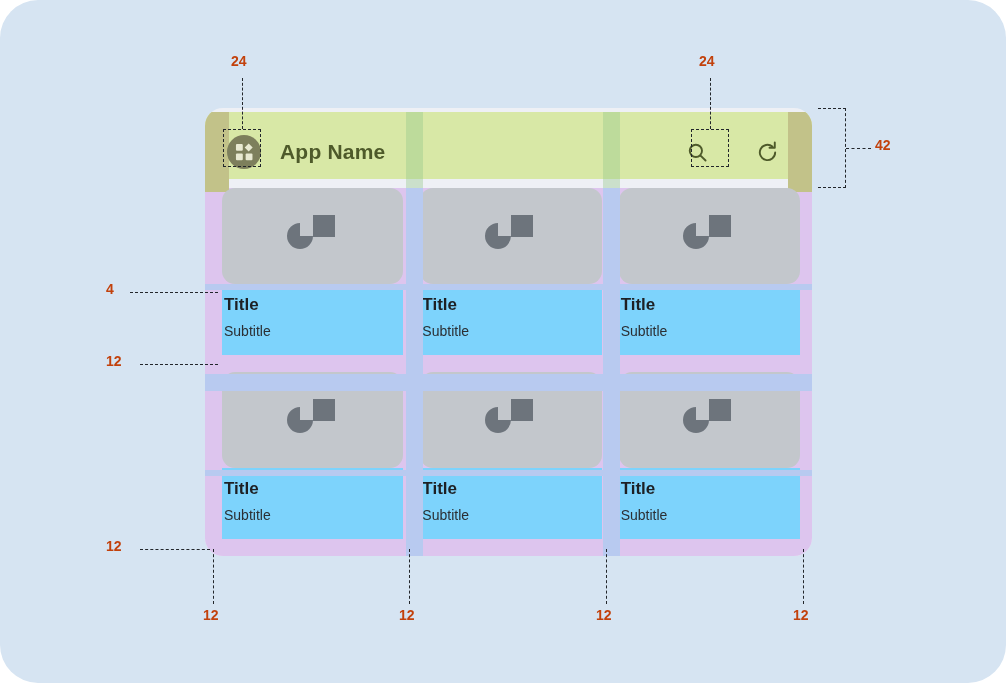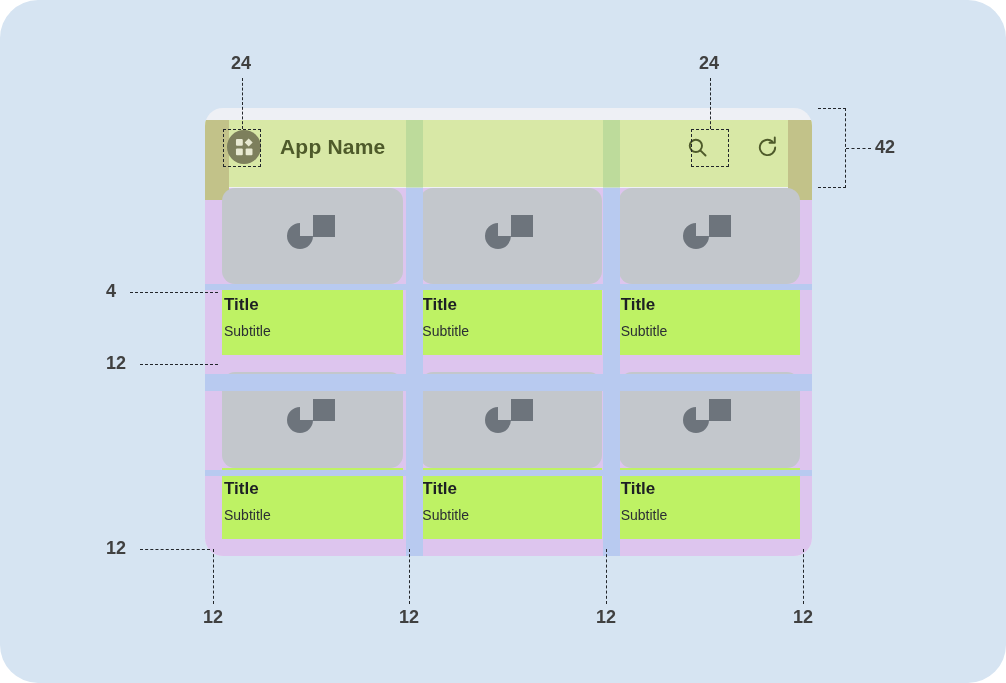--- a/index.html
+++ b/index.html
@@ -41,26 +41,26 @@
     top: 80px;
     width: 607px;
     height: 368px;
     background: #ddc5ee;
   }
 
   
   #app-bar {
     position: absolute;
     left: 0;
-    top: 12px;
+    top: 4px;
     width: 607px;
     height: 67px;
     background: #d8e8a6;
     display: flex;
-    align-items: flex-end;
+    align-items: flex-start;
   }
   
   .bar-edge {
     position: absolute;
     top: 0;
     width: 24px;
     height: 80px;
     background: #c2c289;
   }
   .bar-edge.left  { left: 0; }
@@ -146,21 +146,21 @@
   .card-media {
     flex: 0 0 96px;
     background: #c3c7cc;
     border-radius: 13px;
     display: flex;
     align-items: center;
     justify-content: center;
   }
   .card-text {
     flex: 1 1 auto;
-    background: #bef264;
+    background: #7dd3fc;
     padding: 11px 2px 0 2px;
   }
   .card-title {
     font-size: 17px;
     font-weight: 700;
     color: #1d2024;
     line-height: 1.15;
   }
   .card-subtitle {
     font-size: 14px;
@@ -186,23 +186,23 @@
   .gutter-sm {
     position: absolute;
     height: 6px;
     background: #b8caf0;
     z-index: 4;
   }
 
   
   .anno-label {
     position: absolute;
-    font-size: 18px;
+    font-size: 14px;
     font-weight: 700;
-    color: #404040;
+    color: #c2410c;
     z-index: 9;
     white-space: nowrap;
   }
   .lead-v, .lead-h {
     position: absolute;
     z-index: 8;
   }
   .lead-v {
     width: 0;
     border-left: 1.7px dashed #22262b;

